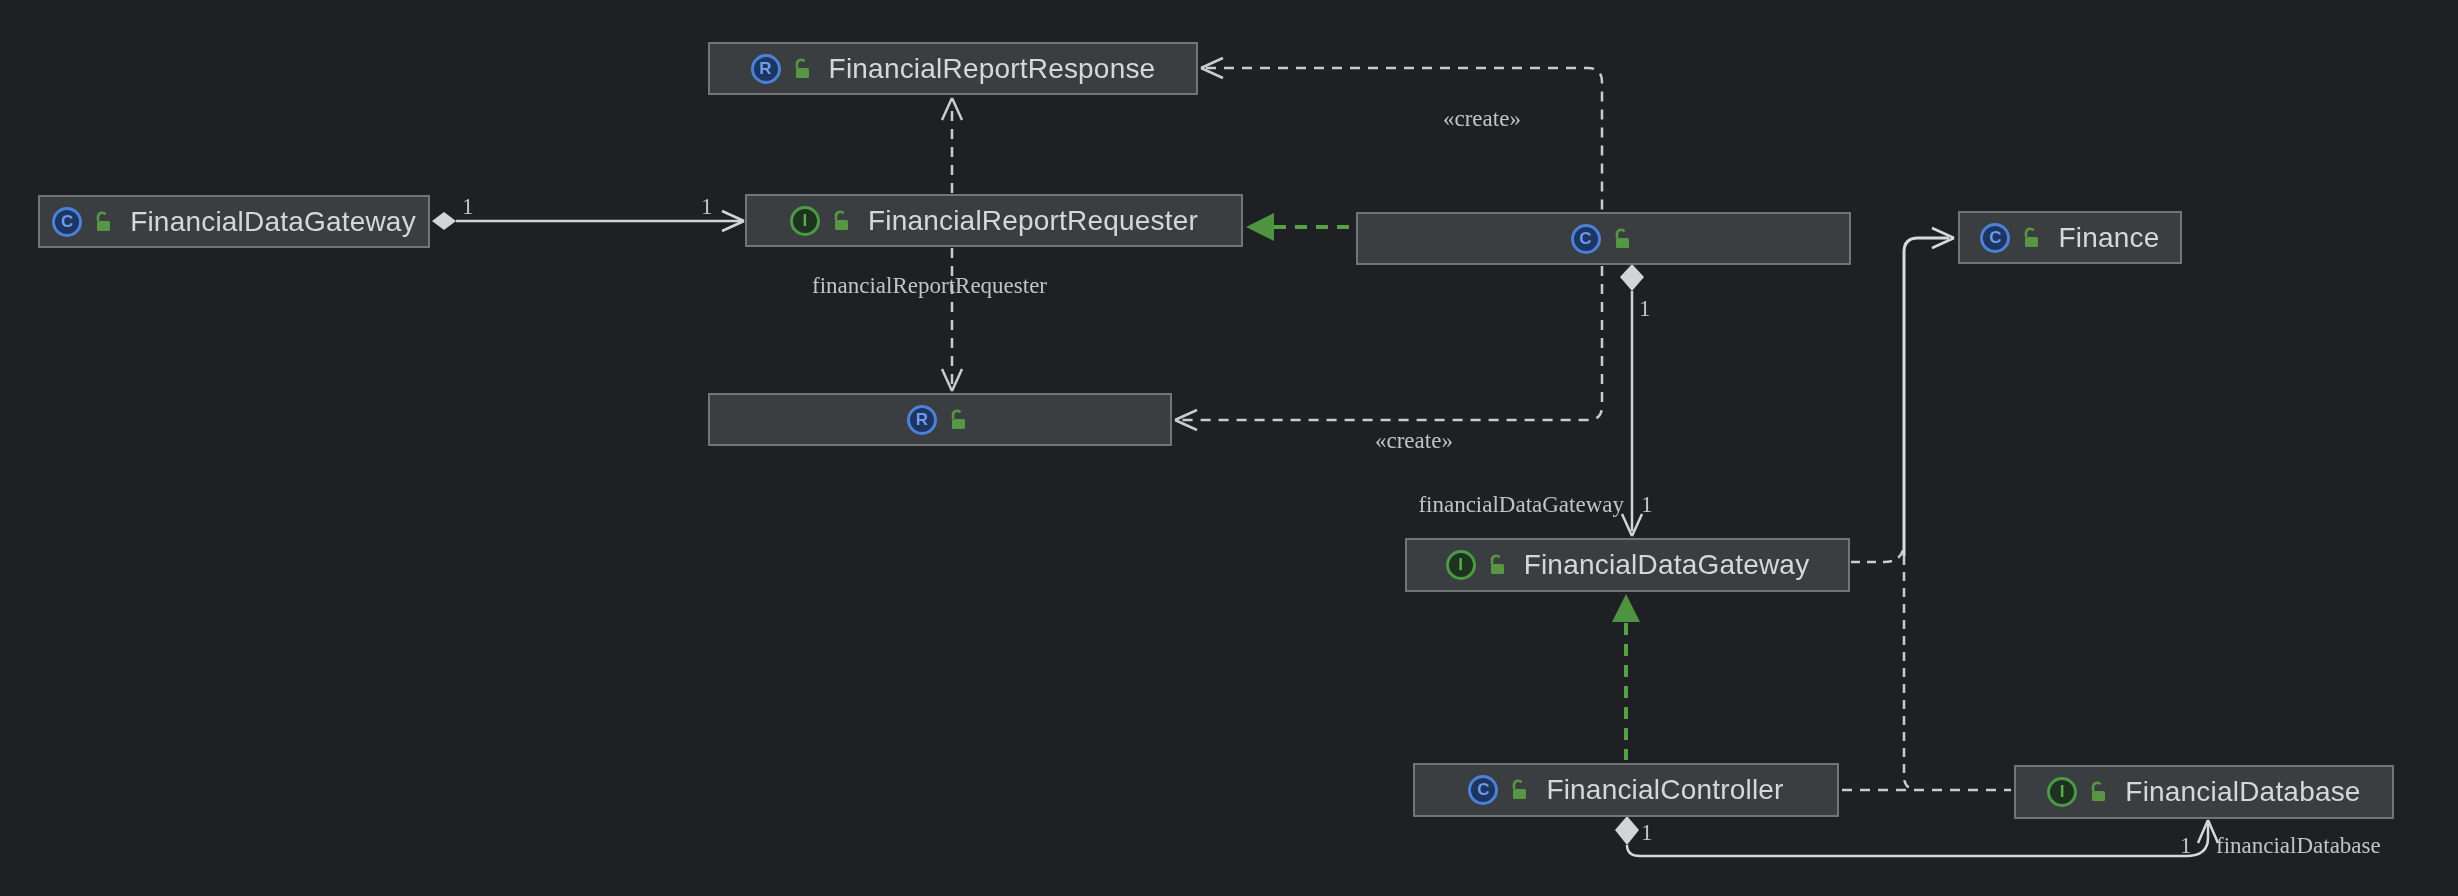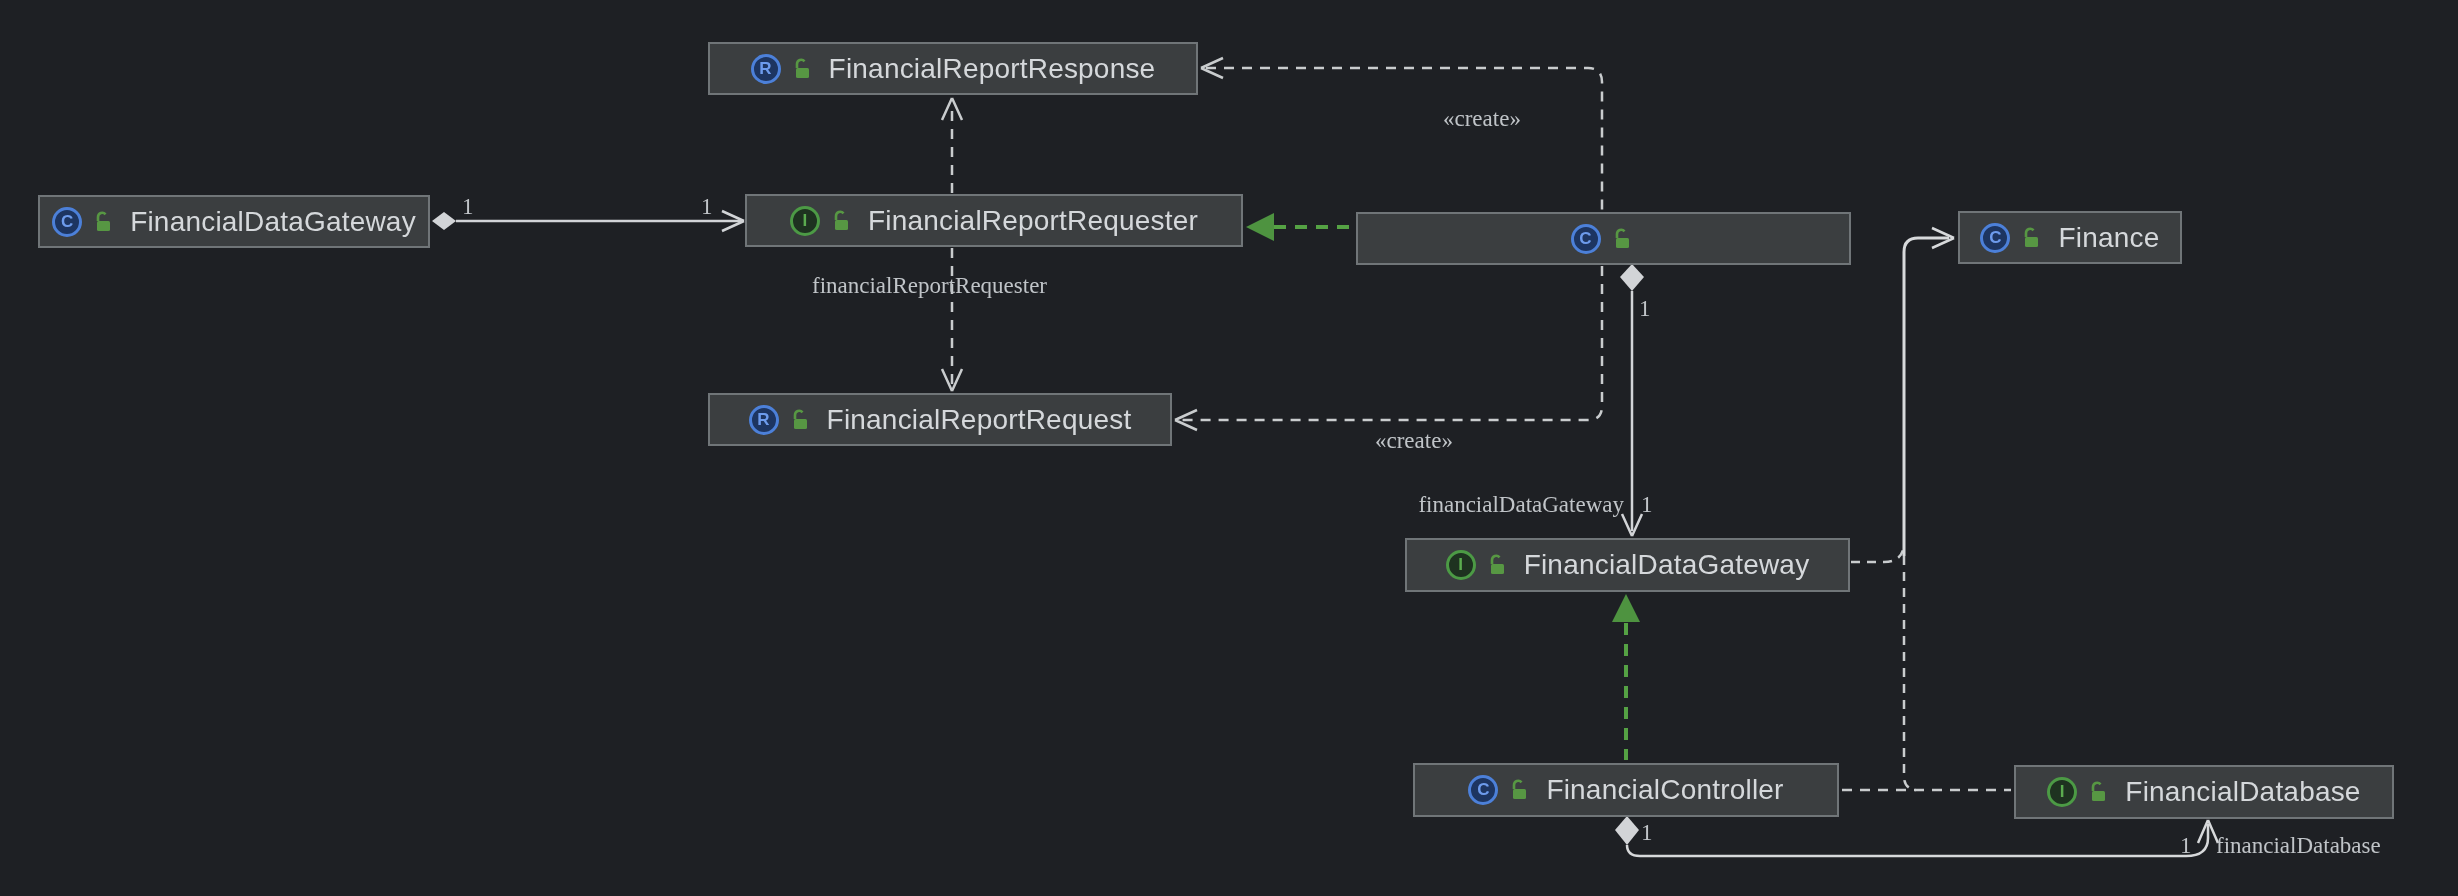--- a/index.html
+++ b/index.html
@@ -155,21 +155,20 @@
     </svg>
     <span>Finance</span>
   </div>
 
   <div class="node kind-record" style="left:708px;top:393px;width:464px;height:53px;">
     <span class="badge">R</span>
     <svg class="lock" width="18" height="22" viewBox="0 0 18 22">
       <path d="M4 10 L4 6 A4.2 4.2 0 0 1 11.5 3.4" stroke="#579743" stroke-width="2.6" fill="none"></path>
       <rect x="3" y="10" width="13" height="10" rx="1.5" fill="#579743"></rect>
     </svg>
-    <span>FinancialReportRequest</span>
   </div>
 
   <div class="node kind-interface" style="left:1405px;top:538px;width:445px;height:54px;">
     <span class="badge">I</span>
     <svg class="lock" width="18" height="22" viewBox="0 0 18 22">
       <path d="M4 10 L4 6 A4.2 4.2 0 0 1 11.5 3.4" stroke="#579743" stroke-width="2.6" fill="none"></path>
       <rect x="3" y="10" width="13" height="10" rx="1.5" fill="#579743"></rect>
     </svg>
     <span>FinancialDataGateway</span>
   </div>

